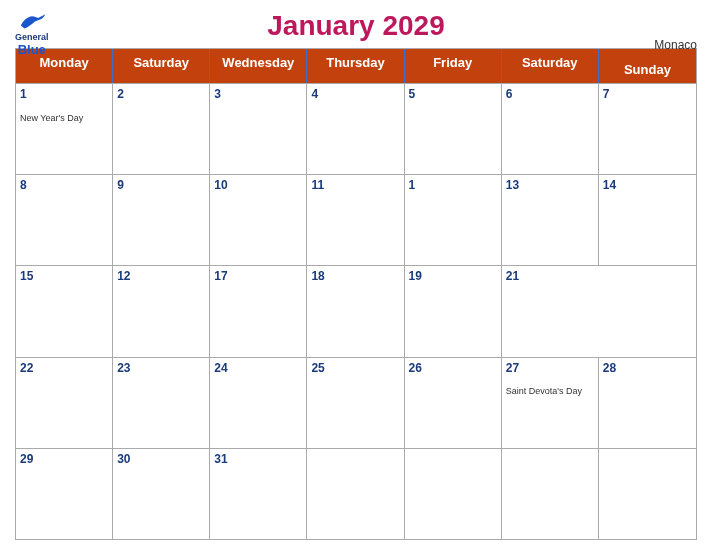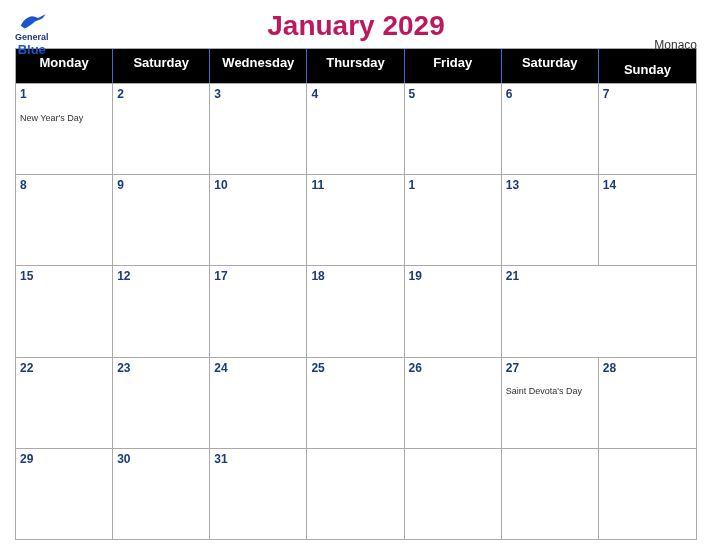--- a/index.html
+++ b/index.html
@@ -54,21 +54,21 @@
     }
     .calendar {
       flex: 1;
       display: flex;
       flex-direction: column;
       border: 1px solid #aaa;
     }
     .cal-header-row {
       display: grid;
       grid-template-columns: repeat(7, 1fr);
-      background: #000000;
+      background: #c2410c;
     }
     .cal-header-cell {
       color: #fff;
       font-weight: bold;
       font-size: 13px;
       text-align: center;
       padding: 6px 2px;
       border-right: 1px solid #3a6ecc;
     }
     .cal-header-cell:last-child {

